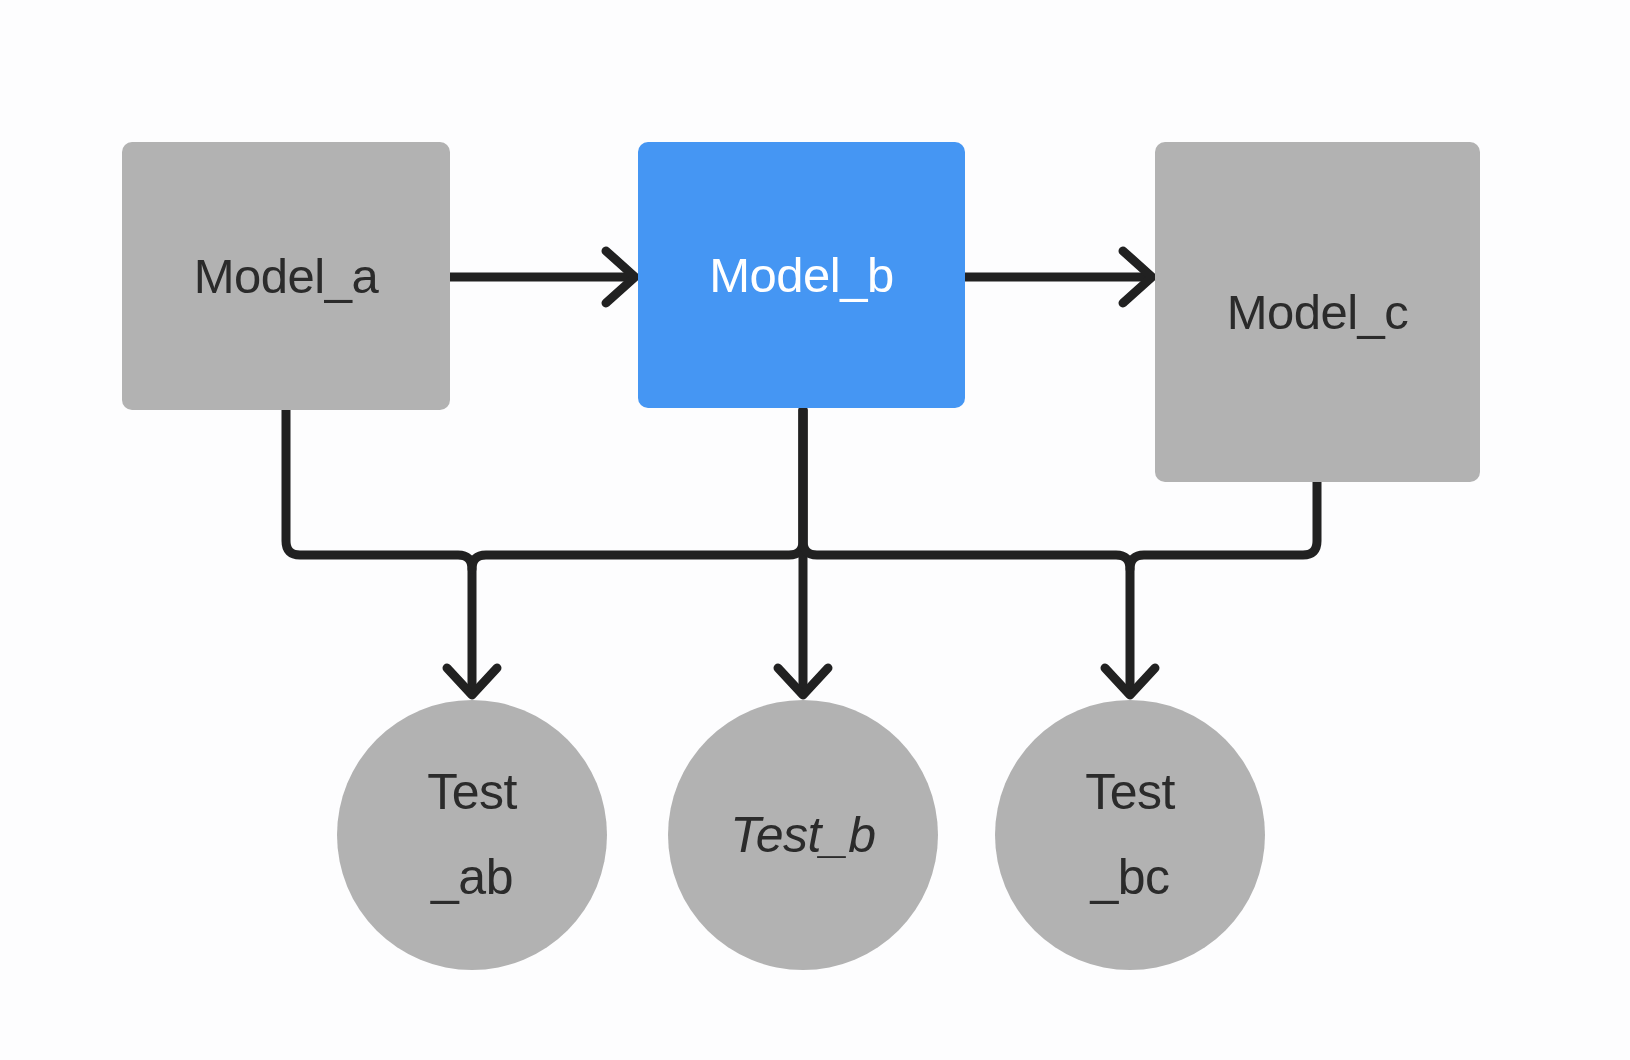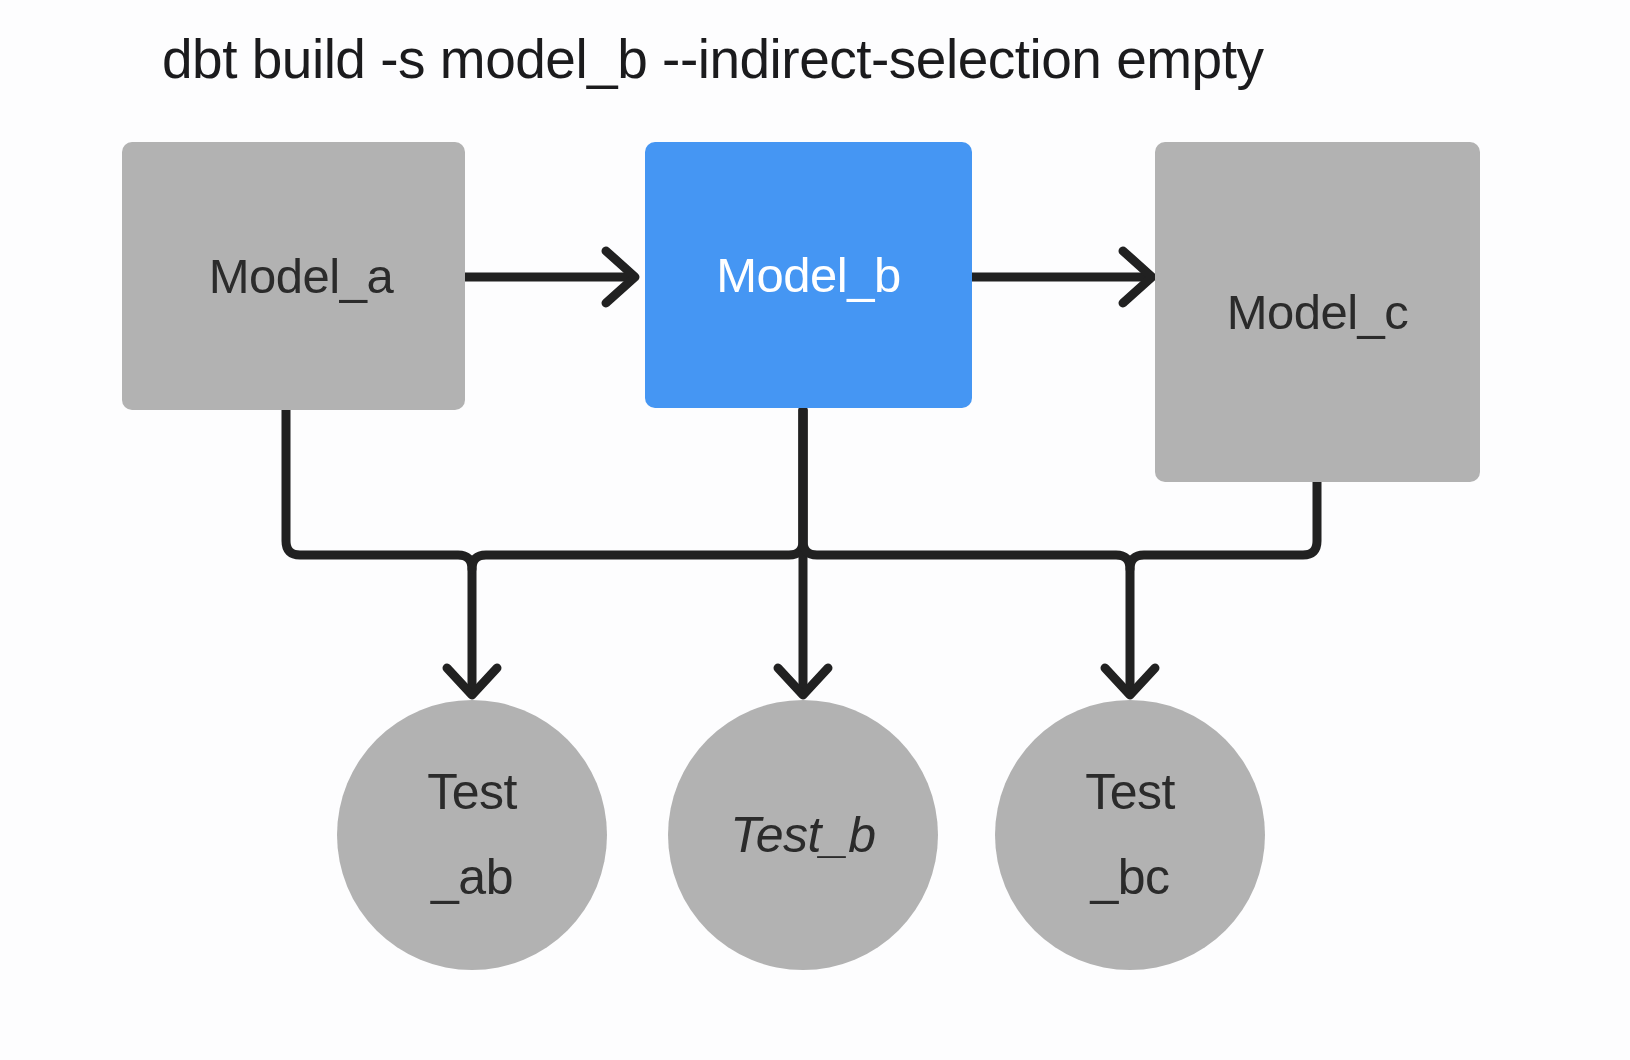--- a/index.html
+++ b/index.html
@@ -39,24 +39,24 @@
     position: absolute;
     border-radius: 10px;
     display: flex;
     align-items: center;
     justify-content: center;
     font-size: 49px;
     letter-spacing: -0.5px;
     color: #2b2b2b;
     background: #b2b2b2;
   }
-  .node--a { left: 122px; top: 142px; width: 328px; height: 268px; padding-left: 15px; }
+  .node--a { left: 122px; top: 142px; width: 328px; height: 268px; }
   .node--b { left: 638px; top: 142px; width: 327px; height: 266px; }
   .node--c { left: 1155px; top: 142px; width: 325px; height: 340px; }
-  .node--selected { background: #4596f3; color: #ffffff; margin-left: 7px; }
+  .node--selected { background: #4596f3; color: #ffffff; }
   .test {
     position: absolute;
     width: 270px;
     height: 270px;
     border-radius: 50%;
     background: #b2b2b2;
     display: flex;
     align-items: center;
     justify-content: center;
   }
@@ -93,21 +93,20 @@
 
     <path d="M803 410 V541 Q803 555 817 555 H1116 Q1130 555 1130 569 V693"></path>
 
     <path d="M1317 410 V541 Q1317 555 1303 555 H1144 Q1130 555 1130 569"></path>
 
     <path d="M447 668 L472 695 L497 668"></path>
     <path d="M778 668 L803 695 L828 668"></path>
     <path d="M1105 668 L1130 695 L1155 668"></path>
   </svg>
 
-  <div class="title">dbt build -s model_b --indirect-selection empty</div>
 
   <div class="node node--a">
     <span>Model_a</span>
   </div>
   <div class="node node--b node--selected">
     <span>Model_b</span>
   </div>
   <div class="node node--c">
     <span>Model_c</span>
   </div>

